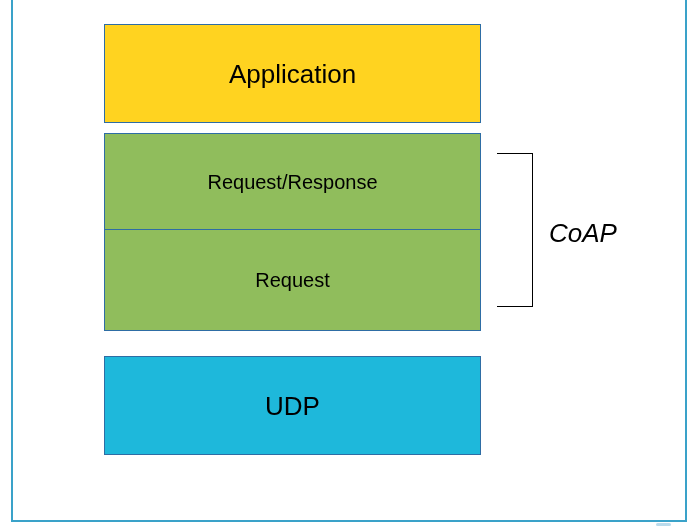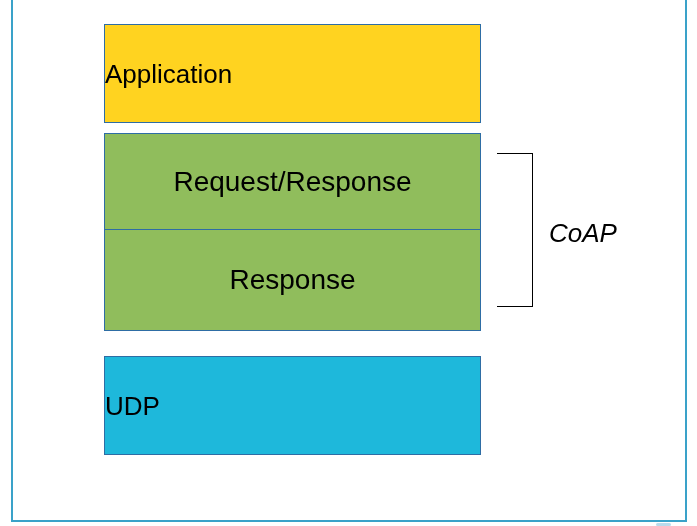--- a/index.html
+++ b/index.html
@@ -28,20 +28,21 @@
     border-top: 2px solid #3aa2c9; 
   }
   .box {
     position: absolute;
     left: 104px;
     width: 377px;
     box-sizing: border-box;
     border: 1.5px solid #2e6da4;
     display: flex;
     align-items: center;
+    justify-content: center;
     font-size: 26px;
     line-height: 1;
   }
   .app-box {
     top: 24px;
     height: 99px;
     background: #ffd320;
   }
   .coap-box {
     top: 133px;
@@ -49,21 +50,21 @@
     background: #90bd5c;
     flex-direction: column;
     align-items: stretch;
     justify-content: flex-start;
     padding: 0;
   }
   .sublayer {
     display: flex;
     align-items: center;
     justify-content: center;
-    font-size: 28px;
+    font-size: 20px;
   }
   .sublayer.rr { height: 95px; }
   .divider {
     height: 0;
     border-top: 1.5px solid #2e6da4;
   }
   .sublayer.msg { flex: 1; }
   .udp-box {
     top: 356px;
     height: 99px;
@@ -108,21 +109,21 @@
 <div class="box app-box">
   <span>Application</span>
 </div>
 
 <div class="box coap-box">
   <div class="sublayer rr">
     <span>Request/Response</span>
   </div>
   <div class="divider"></div>
   <div class="sublayer msg">
-    <span>Response</span>
+    <span>Request</span>
   </div>
 </div>
 
 <div class="bracket"></div>
 
 <div class="coap-label">CoAP</div>
 
 <div class="box udp-box">
   <span>UDP</span>
 </div>

